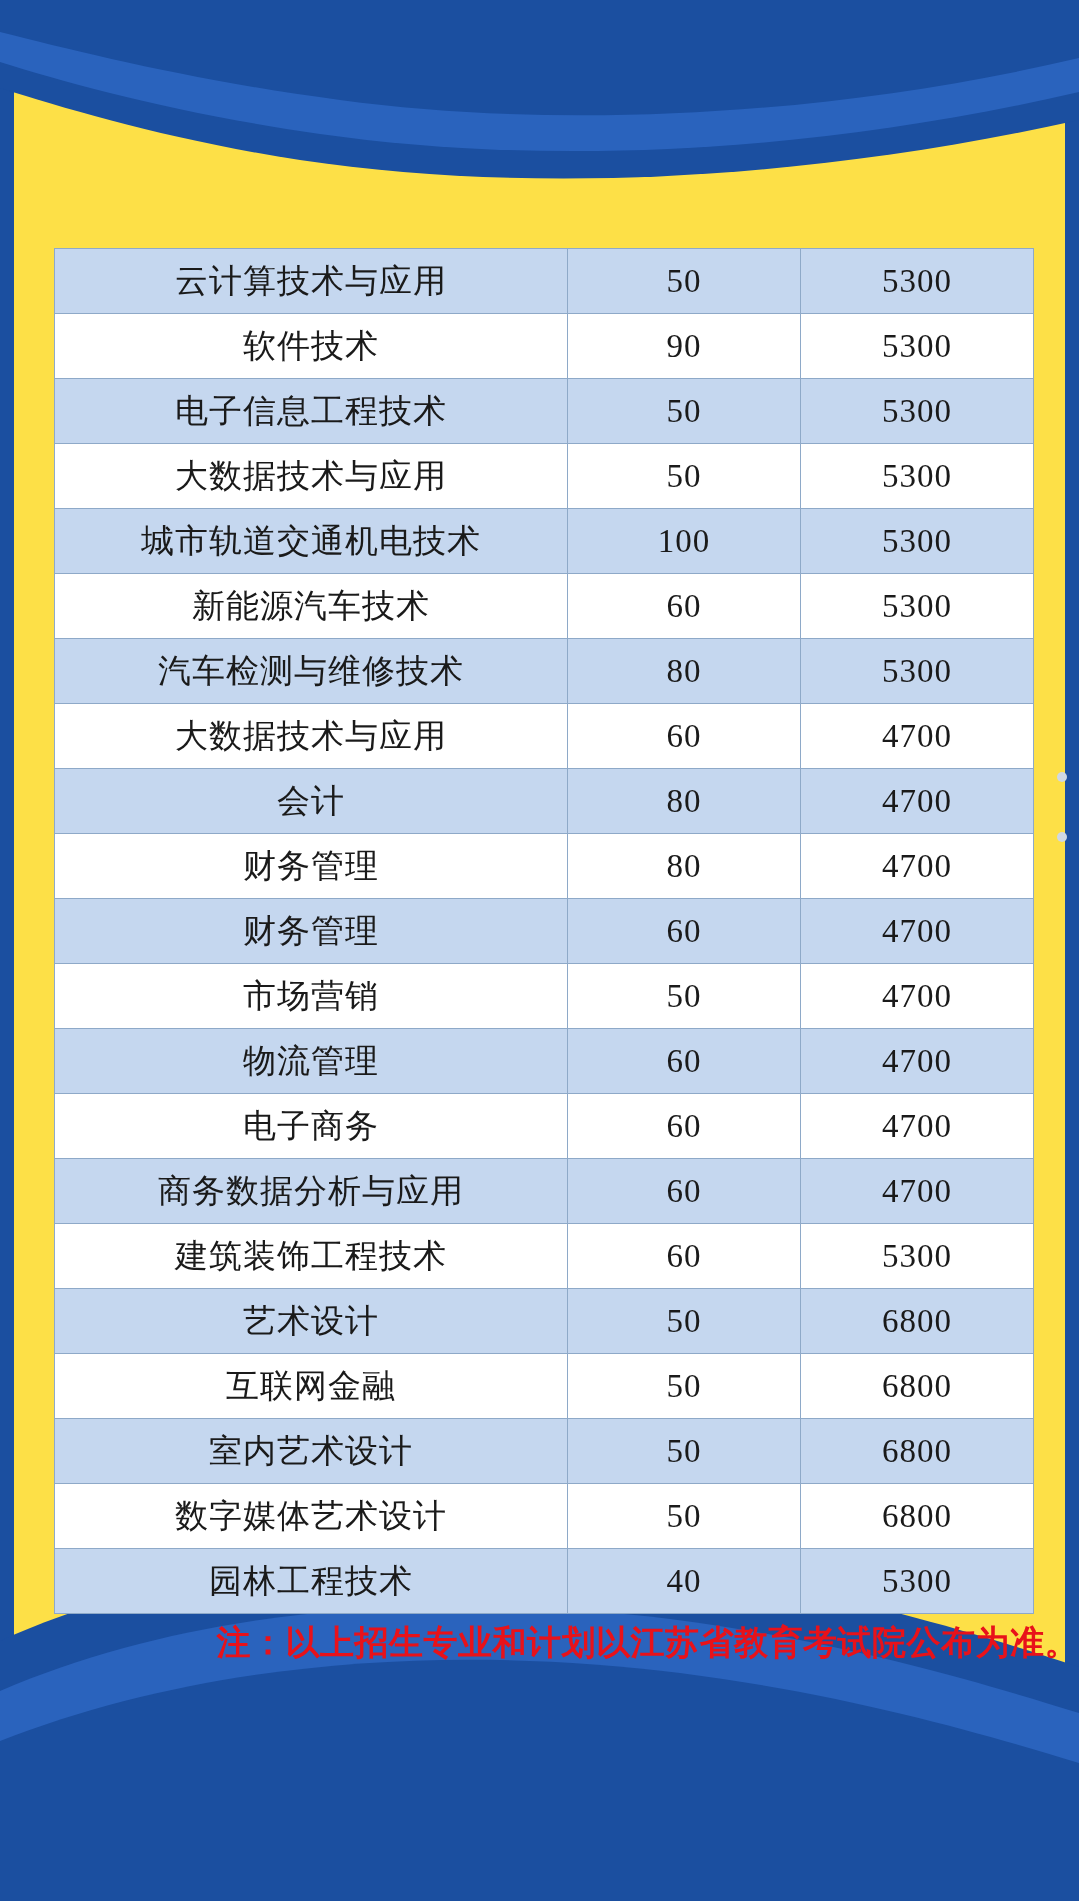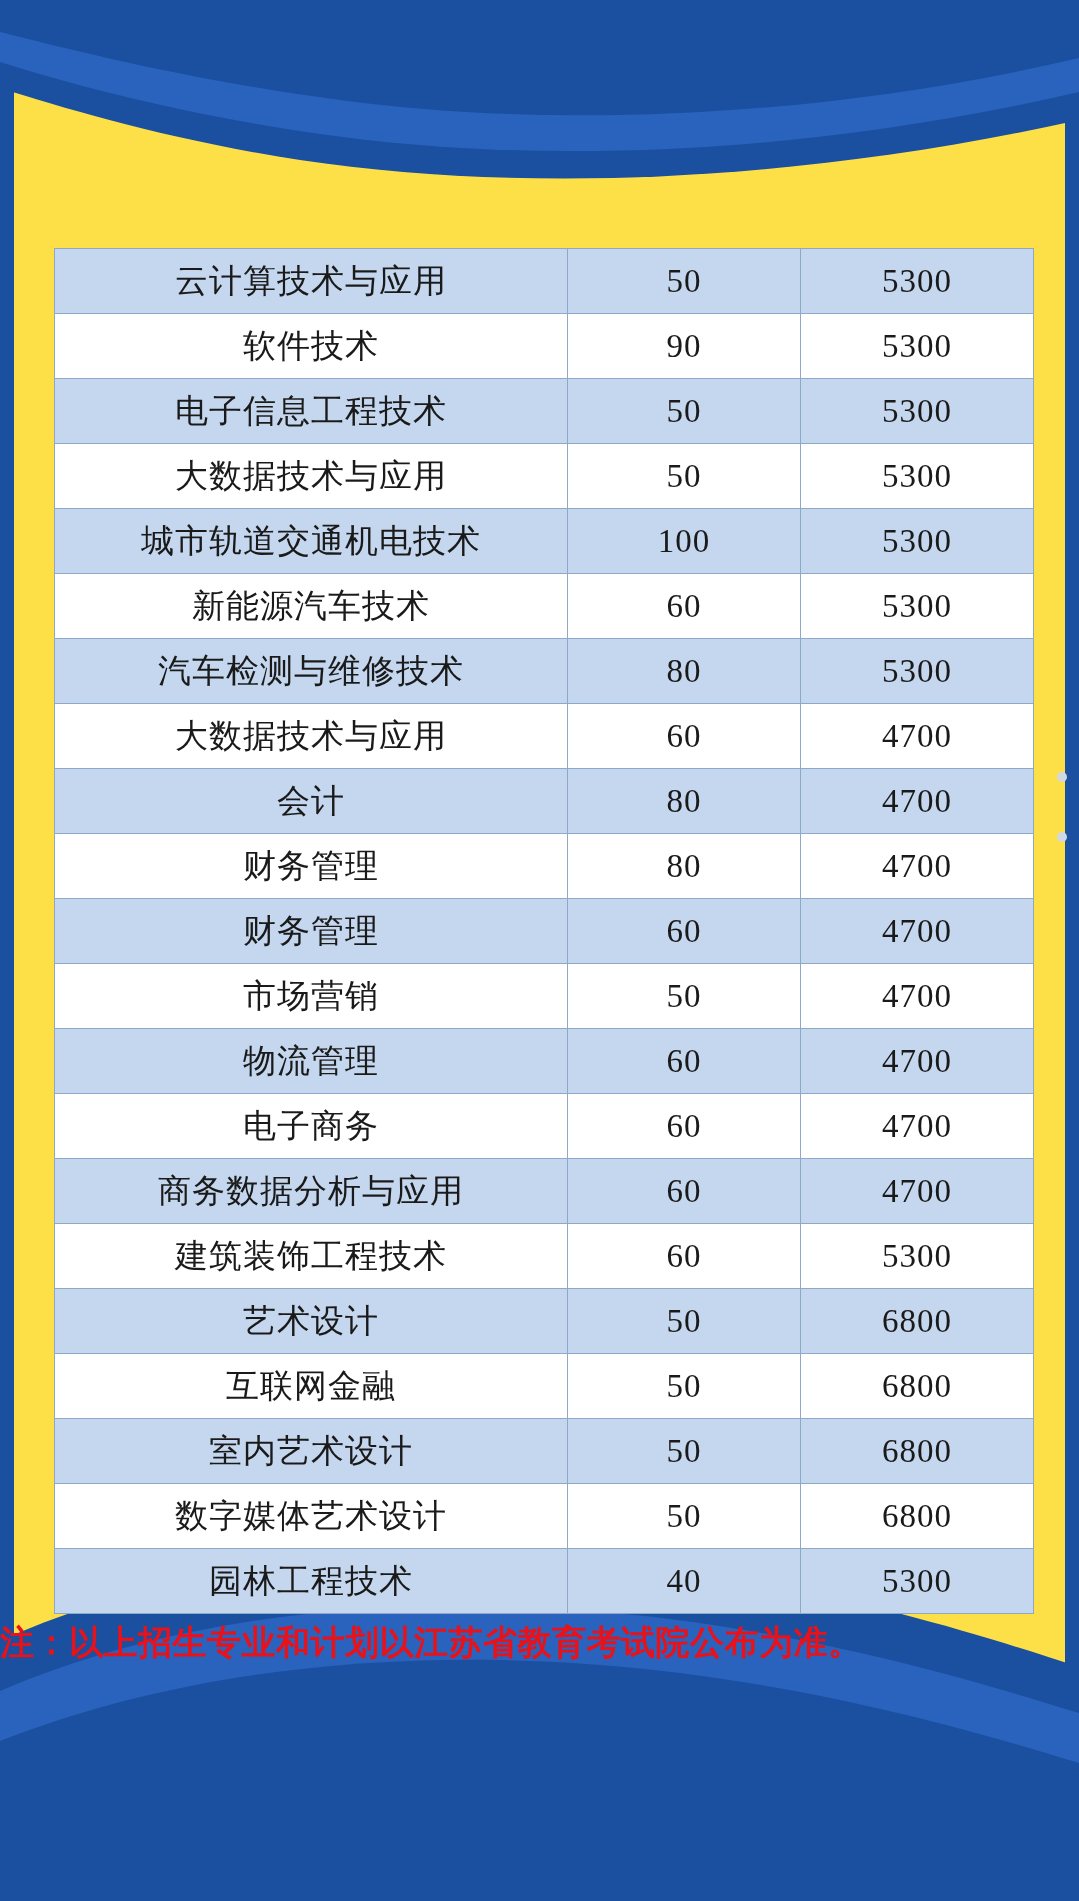--- a/index.html
+++ b/index.html
@@ -91,21 +91,21 @@
   td.col-fee {
     width: 230px;
     font-size: 33px;
   }
   
   .note {
     position: absolute;
     left: 0;
     top: 1620px;
     width: 1079px;
-    text-align: left;
+    text-align: right;
     color: #e8121a;
     font-size: 34px;
     font-weight: bold;
     letter-spacing: 0.5px;
     font-family: "Liberation Serif", "DejaVu Serif", serif;
   }
   .scroll-dot {
     position: absolute;
     right: 12px;
     width: 10px;

